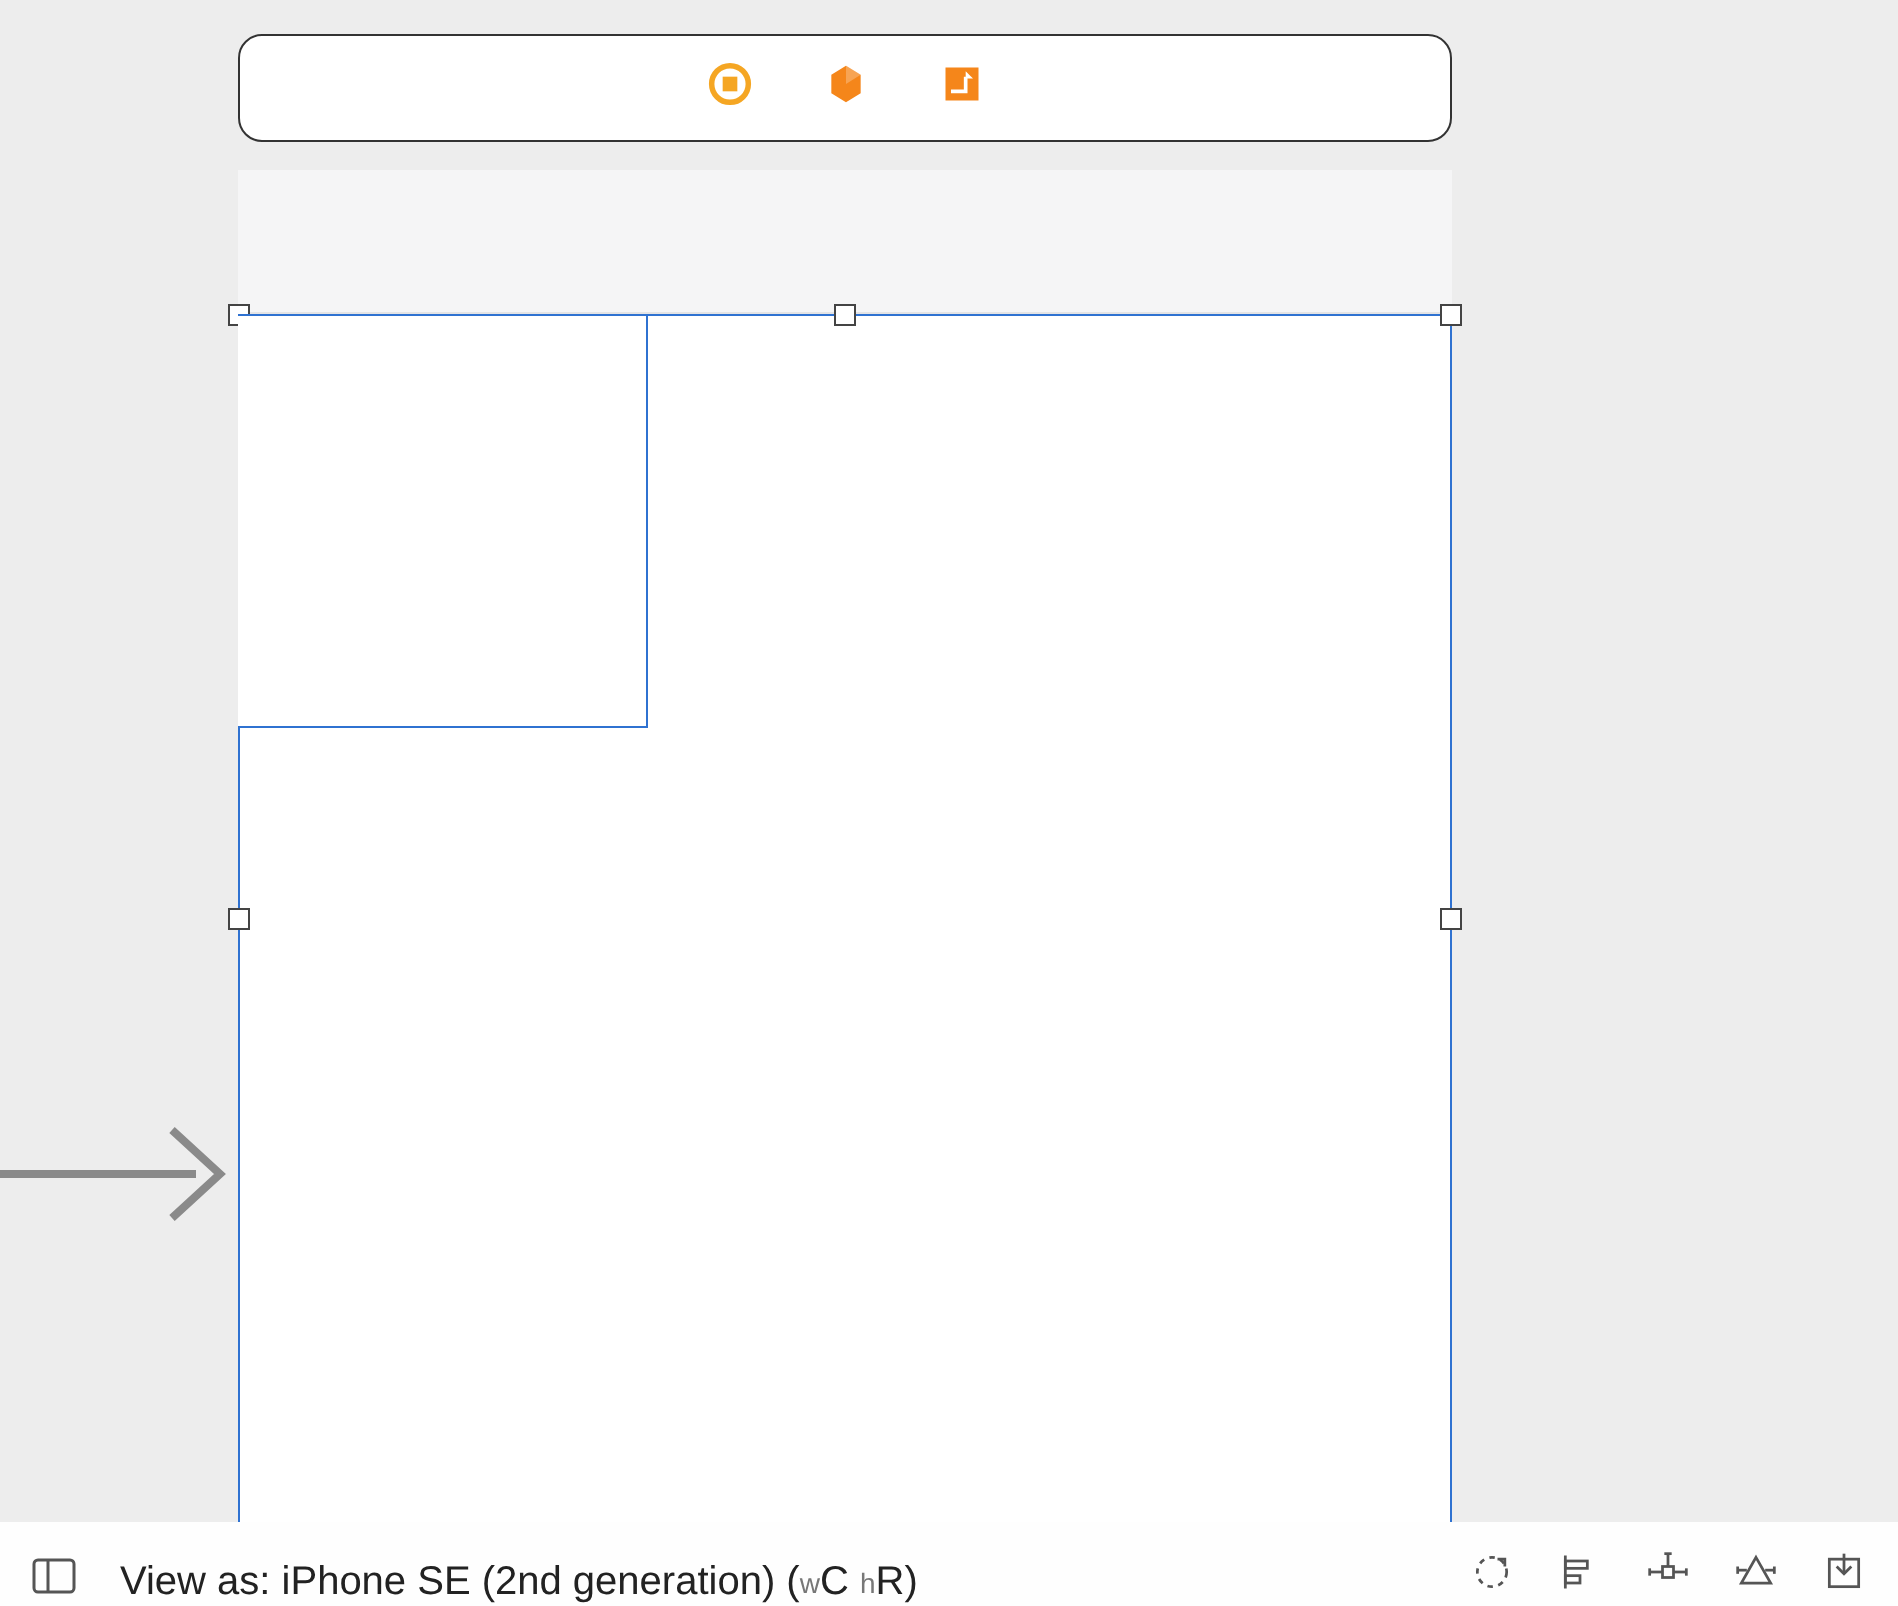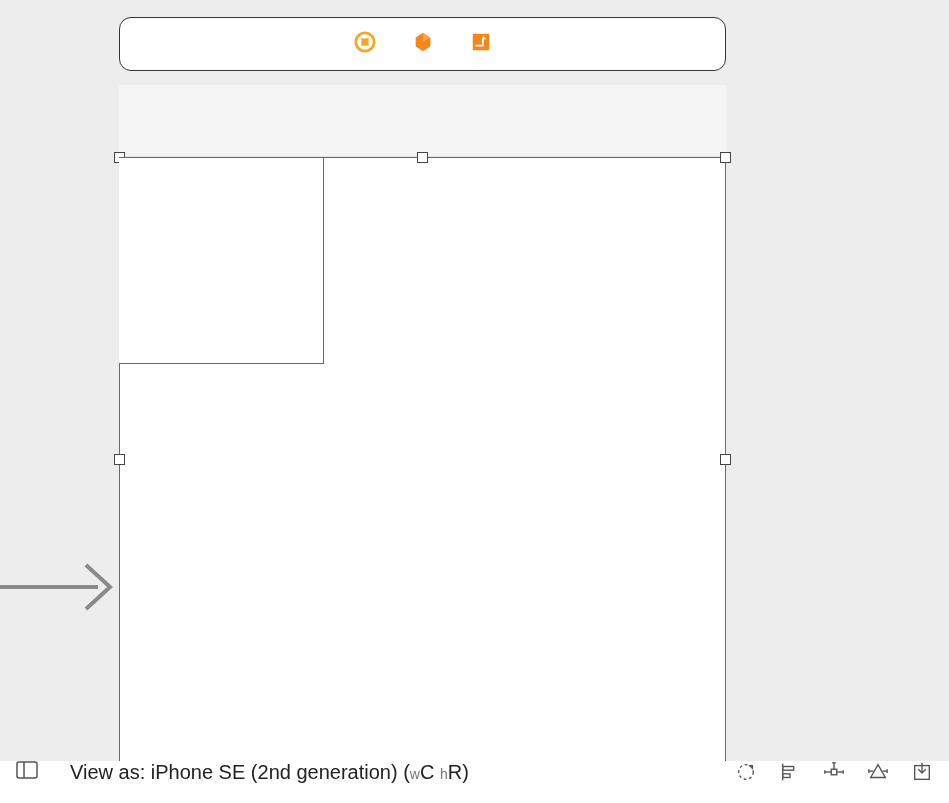--- a/index.html
+++ b/index.html
@@ -96,25 +96,25 @@
     }
 
     .footer {
       position: absolute;
       left: 0;
       bottom: 0;
       width: 100%;
       height: 42px;
       background: #fefefe;
       display: flex;
-      align-items: flex-start;
+      align-items: flex-end;
       padding: 0 16px;
       font-size: 20px;
       color: #222;
-      gap: 32px;
+      gap: 22px;
     }
     .footer .panel-toggle { color: #555; }
     .footer .view-as { display: inline; }
     .size-pref { font-size: 14px; color: #777; vertical-align: middle; }
 
     .footer-right {
       margin-left: auto;
       display: flex;
       align-items: center;
       gap: 22px;

